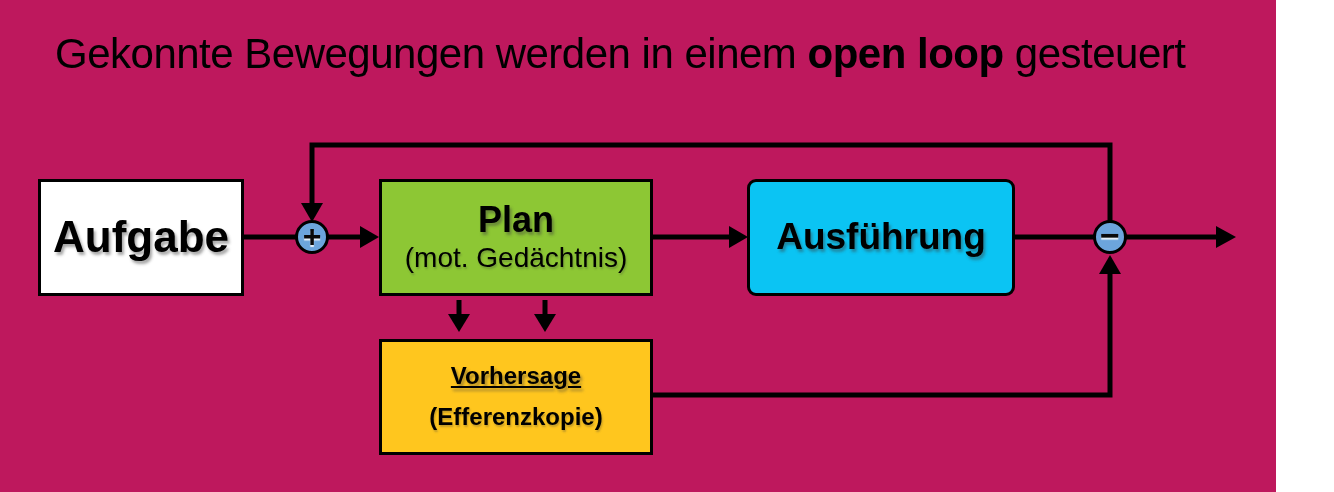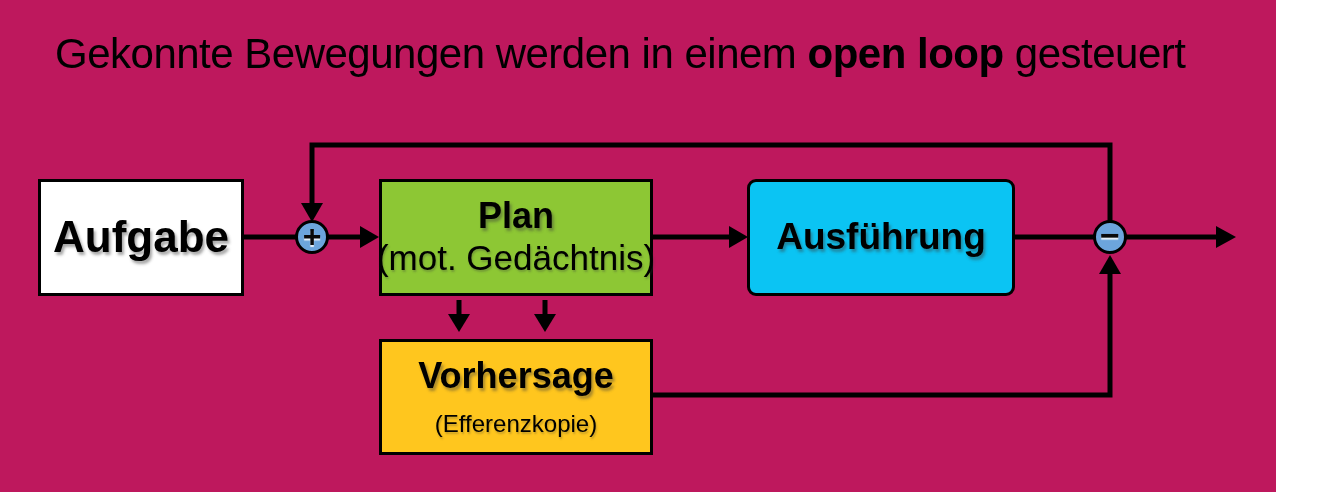--- a/index.html
+++ b/index.html
@@ -58,28 +58,28 @@
     line-height: 1.1;
     text-shadow: 1px 2px 2px rgba(60,60,60,0.3);
     white-space: nowrap;
   }
 
   #box-aufgabe    { left: 38px;  top: 179px; width: 206px; height: 117px; }
   #box-aufgabe .box-label { font-size: 44px; }
 
   #box-plan       { left: 379px; top: 179px; width: 274px; height: 117px; }
   #box-plan .box-label { font-size: 36px; }
-  #box-plan .box-sublabel { font-size: 35px; margin-top: 4px; text-align: center; }
+  #box-plan .box-sublabel { font-size: 28px; margin-top: 4px; text-align: center; }
 
   #box-ausfuehrung { left: 747px; top: 179px; width: 268px; height: 117px; }
   #box-ausfuehrung .box-label { font-size: 37px; }
 
   #box-vorhersage { left: 379px; top: 339px; width: 274px; height: 116px; }
-  #box-vorhersage .box-label { font-size: 36px; }
-  #box-vorhersage .box-sublabel { font-size: 24px; font-weight: 400; margin-top: 16px; }
+  #box-vorhersage .box-label { font-size: 24px; text-decoration: underline; }
+  #box-vorhersage .box-sublabel { font-size: 24px; font-weight: 700; margin-top: 16px; }
 
   .junction {
     position: absolute;
     width: 34px;
     height: 34px;
     border: 3px solid var(--line);
     border-radius: 50%;
     display: flex;
     align-items: center;
     justify-content: center;

